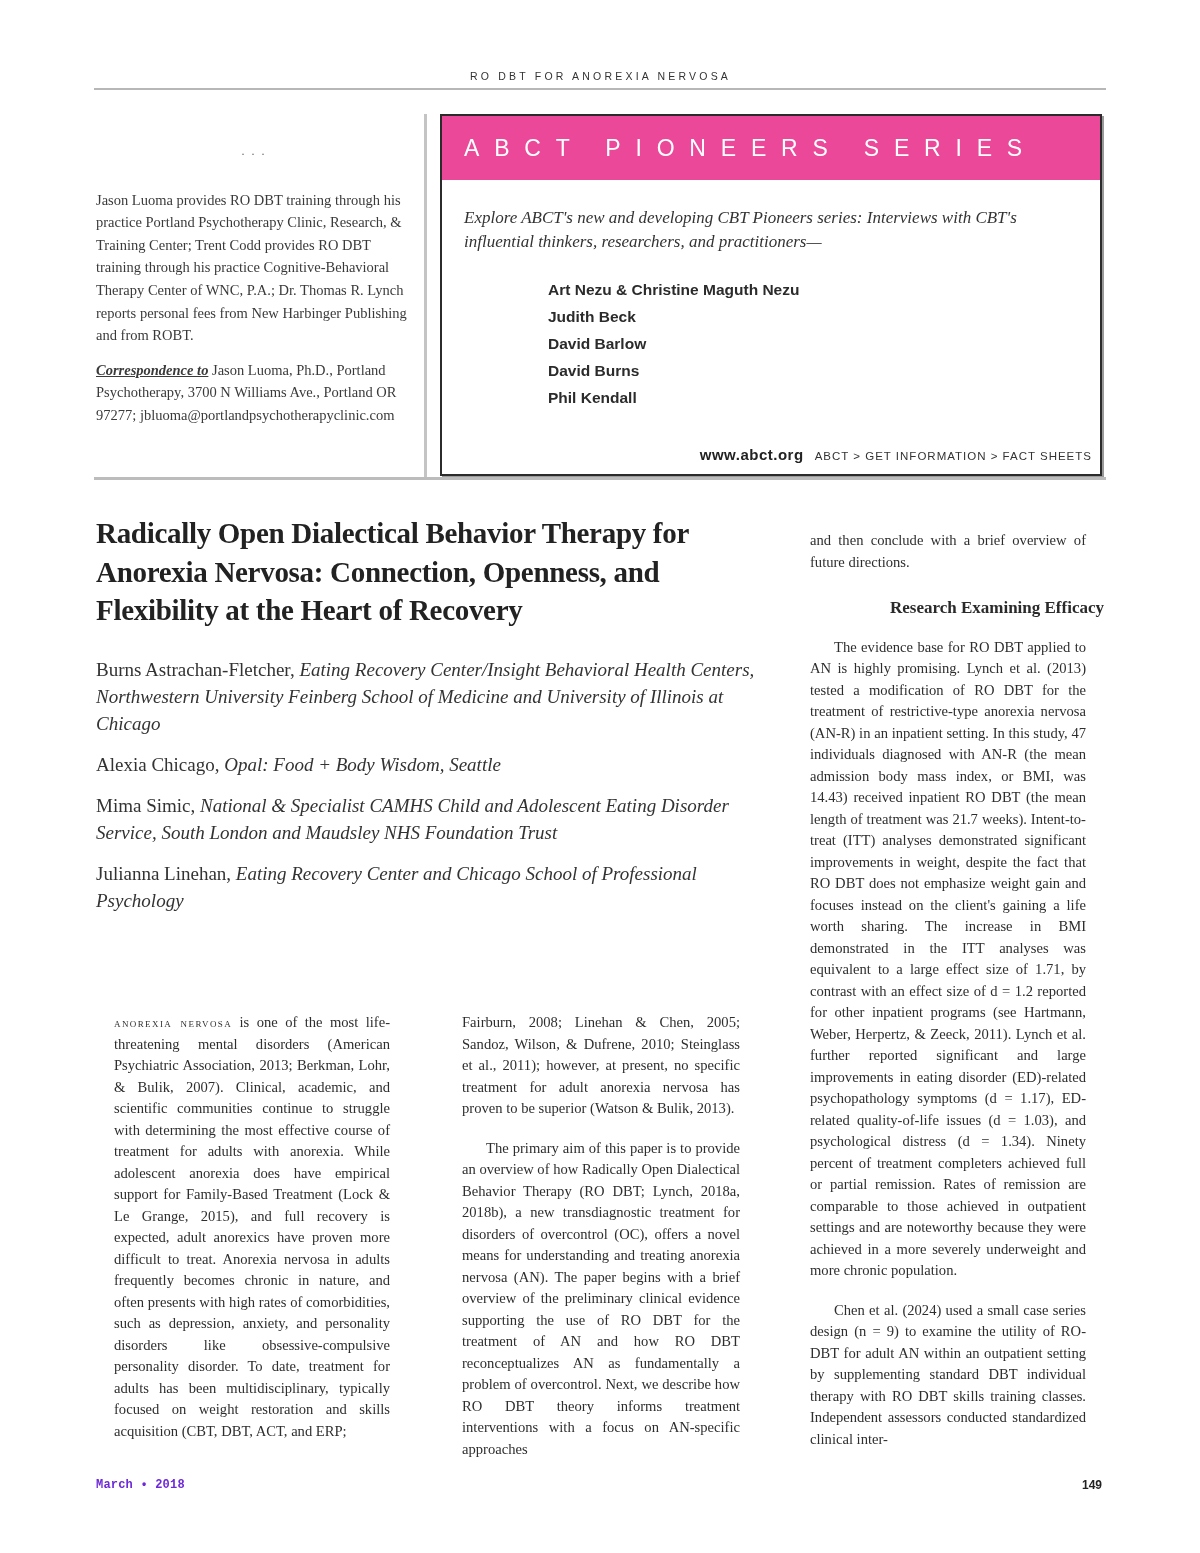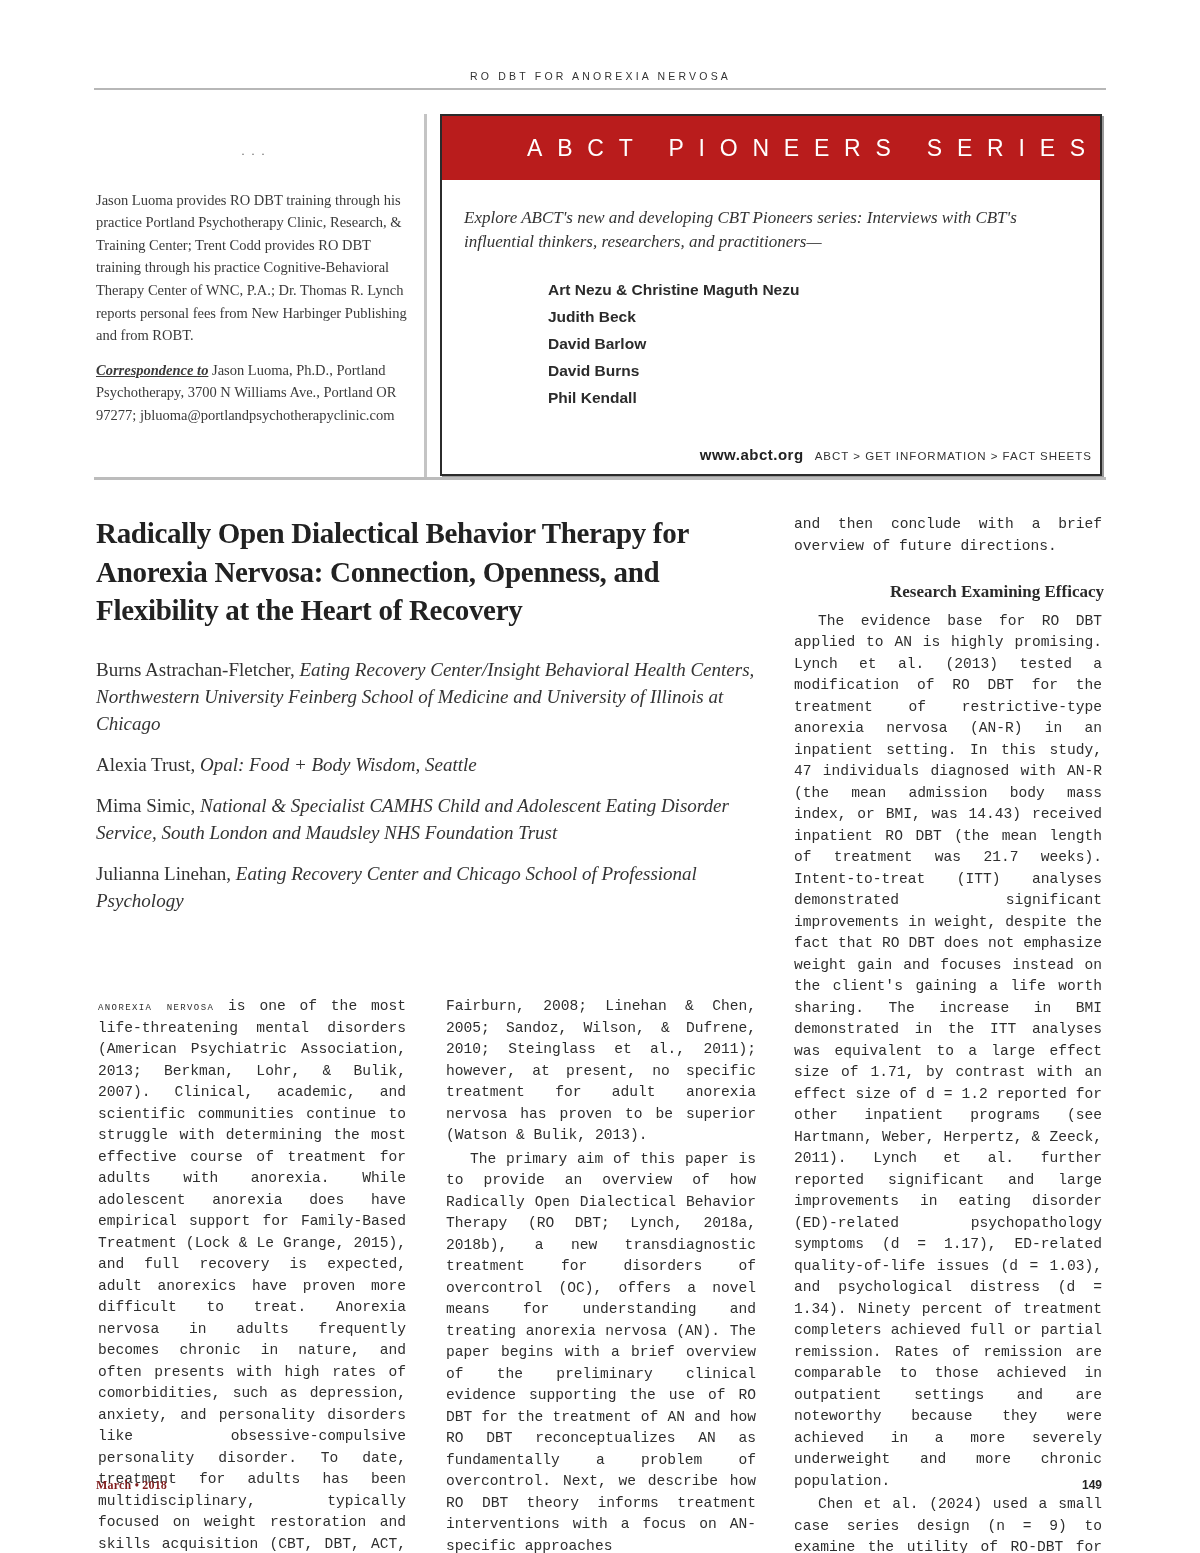--- a/index.html
+++ b/index.html
@@ -5,41 +5,41 @@
   html, body { margin: 0; padding: 0; background: #ffffff; }
   body { width: 1200px; height: 1553px; position: relative; overflow: hidden; color: #2a2a2a; font-family: "DejaVu Serif", serif; }
   .running-head { position: absolute; top: 70px; left: 470px; width: 260px; font-family: "Liberation Sans", sans-serif; font-size: 10.5px; letter-spacing: 3.2px; color: #333; white-space: nowrap; }
   .top-rule { position: absolute; top: 88px; left: 94px; width: 1012px; height: 2px; background: #b7b7b7; }
   .side-note { position: absolute; top: 140px; left: 96px; width: 316px; font-family: "Liberation Serif", serif; font-size: 14.5px; line-height: 22.6px; color: #3a3a3a; }
   .side-note .dots { text-align: center; letter-spacing: 2px; font-size: 12px; color: #666; margin-bottom: 26px; }
   .side-note p { margin: 12px 0 8px 0; }
   .side-note .corr-label { font-style: italic; font-weight: bold; text-decoration: underline; }
   .v-divider { position: absolute; top: 114px; left: 424px; width: 3px; height: 364px; background: #c4c4c4; }
   .abct-box { position: absolute; top: 114px; left: 440px; width: 662px; height: 362px; border: 2px solid #2b2b2b; box-sizing: border-box; box-shadow: 2px 2px 0 #9a9a9a; }
-  .abct-banner { background: #b91c1c; height: 64px; color: #ffffff; font-family: "Liberation Sans", sans-serif; font-size: 23px; letter-spacing: 14.8px; line-height: 64px; padding-left: 22px; white-space: nowrap; overflow: hidden; text-align: right; }
+  .abct-banner { background: #ec4899; height: 64px; color: #ffffff; font-family: "Liberation Sans", sans-serif; font-size: 23px; letter-spacing: 14.8px; line-height: 64px; padding-left: 22px; white-space: nowrap; overflow: hidden; }
   .abct-intro { margin: 26px 22px 0 22px; font-family: "Liberation Serif", serif; font-style: italic; font-size: 17px; line-height: 24px; color: #333; }
   .abct-list { margin: 22px 0 0 106px; padding: 0; list-style: none; font-family: "Liberation Sans", sans-serif; font-weight: bold; font-size: 15.5px; color: #2b2b2b; }
   .abct-list li { height: 27px; line-height: 27px; }
   .abct-footer { position: absolute; right: 8px; bottom: 10px; white-space: nowrap; }
   .abct-url { font-family: "Liberation Sans", sans-serif; font-weight: bold; font-size: 15px; color: #222; letter-spacing: 0.5px; }
   .abct-path { font-family: "Liberation Sans", sans-serif; font-size: 11.5px; letter-spacing: 1px; color: #333; margin-left: 6px; }
   .mid-rule { position: absolute; top: 477px; left: 94px; width: 1012px; height: 3px; background: #bcbcbc; }
   .article-title { position: absolute; top: 514px; left: 96px; width: 680px; margin: 0; font-family: "Liberation Serif", serif; font-weight: bold; font-size: 29px; line-height: 38.5px; color: #222; letter-spacing: -0.3px; }
   .authors { position: absolute; top: 656px; left: 96px; width: 670px; font-family: "Liberation Serif", serif; font-size: 19px; line-height: 27px; color: #333; }
   .authors .author { margin: 0 0 14px 0; }
   .authors .aff { font-style: italic; }
   .col { position: absolute; font-family: "Liberation Serif", serif; font-size: 14.6px; line-height: 21.5px; color: #2e2e2e; text-align: justify; hyphens: auto; }
-  .col p { margin: 2px; font-family: Liberation Mono, monospace; }
+  .col p { margin: 18px; }
   .col p.indent { text-indent: 24px; }
   .col1 { top: 994px; left: 96px; width: 312px; }
   .col2 { top: 994px; left: 444px; width: 314px; }
   .col3 { top: 512px; left: 792px; width: 312px; }
   .smallcaps { font-variant: small-caps; letter-spacing: 1.4px; font-size: 13px; text-transform: lowercase; }
   .section-heading { margin: 24px 0 8px 0; text-align: right; font-family: "Liberation Serif", serif; font-weight: bold; font-size: 17px; color: #2a2a2a; }
-  .folio-left { position: absolute; top: 1478px; left: 96px; font-family: Liberation Serif, serif; font-weight: bold; font-size: 12px; color: #7f1d1d; letter-spacing: 0.2px; }
+  .folio-left { position: absolute; top: 1478px; left: 96px; font-family: Liberation Mono, monospace; font-weight: bold; font-size: 12px; color: #6d28d9; letter-spacing: 0.2px; }
   .folio-right { position: absolute; top: 1478px; left: 1082px; font-family: "Liberation Sans", sans-serif; font-weight: bold; font-size: 12px; color: #222; }
 </style>
 </head>
 <body>
 
 <div class="running-head">RO DBT FOR ANOREXIA NERVOSA</div>
 <div class="top-rule"></div>
 
 <aside class="side-note">
   <div class="dots">. . .</div>
@@ -64,21 +64,21 @@
     <span class="abct-path">ABCT &gt; GET INFORMATION &gt; FACT SHEETS</span>
   </div>
 </section>
 
 <div class="mid-rule"></div>
 
 <h1 class="article-title">Radically Open Dialectical Behavior Therapy for Anorexia Nervosa: Connection, Openness, and Flexibility at the Heart of Recovery</h1>
 
 <div class="authors">
   <p class="author"><span>Burns Astrachan-Fletcher, </span><span class="aff">Eating Recovery Center/Insight Behavioral Health Centers, Northwestern University Feinberg School of Medicine and University of Illinois at Chicago</span></p>
-  <p class="author"><span>Alexia Trust, </span><span class="aff">Opal: Food + Body Wisdom, Seattle</span></p>
+  <p class="author"><span>Alexia Chicago, </span><span class="aff">Opal: Food + Body Wisdom, Seattle</span></p>
   <p class="author"><span>Mima Simic, </span><span class="aff">National &amp; Specialist CAMHS Child and Adolescent Eating Disorder Service, South London and Maudsley NHS Foundation Trust</span></p>
   <p class="author"><span>Julianna Linehan, </span><span class="aff">Eating Recovery Center and Chicago School of Professional Psychology</span></p>
 </div>
 
 <div class="col col1">
   <p><span class="smallcaps">Anorexia nervosa</span><span> is one of the most life-threatening mental disorders (American Psychiatric Association, 2013; Berkman, Lohr, &amp; Bulik, 2007). Clinical, academic, and scientific communities continue to struggle with determining the most effective course of treatment for adults with anorexia. While adolescent anorexia does have empirical support for Family-Based Treatment (Lock &amp; Le Grange, 2015), and full recovery is expected, adult anorexics have proven more difficult to treat. Anorexia nervosa in adults frequently becomes chronic in nature, and often presents with high rates of comorbidities, such as depression, anxiety, and personality disorders like obsessive-compulsive personality disorder. To date, treatment for adults has been multidisciplinary, typically focused on weight restoration and skills acquisition (CBT, DBT, ACT, and ERP;</span></p>
 </div>
 
 <div class="col col2">
   <p>Fairburn, 2008; Linehan &amp; Chen, 2005; Sandoz, Wilson, &amp; Dufrene, 2010; Steinglass et al., 2011); however, at present, no specific treatment for adult anorexia nervosa has proven to be superior (Watson &amp; Bulik, 2013).</p>

